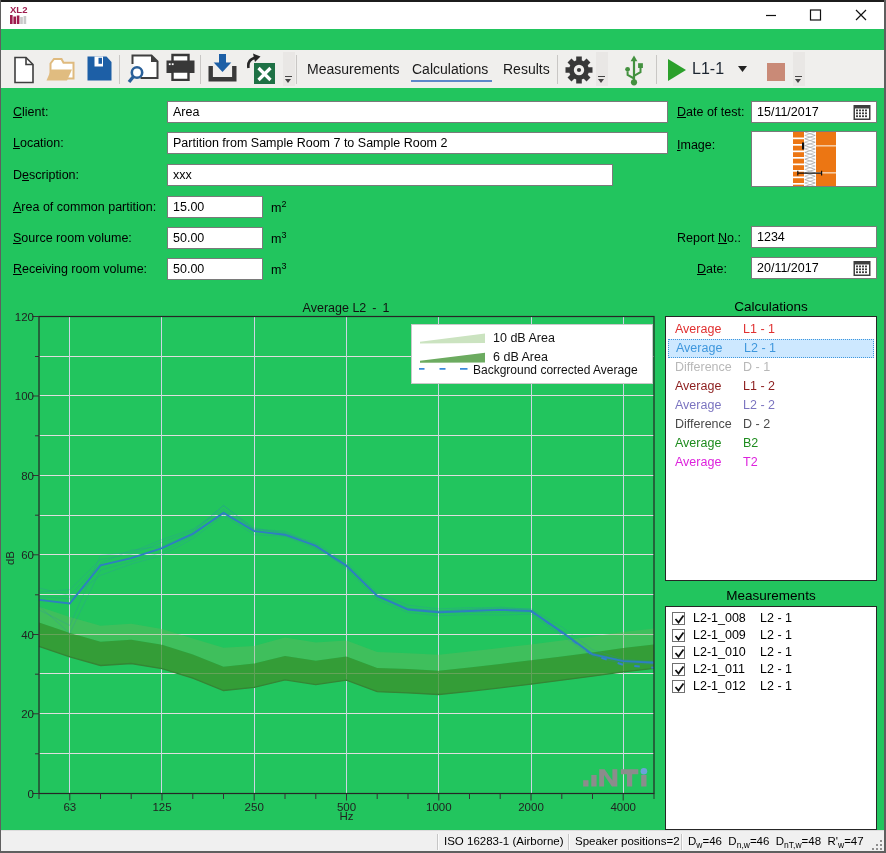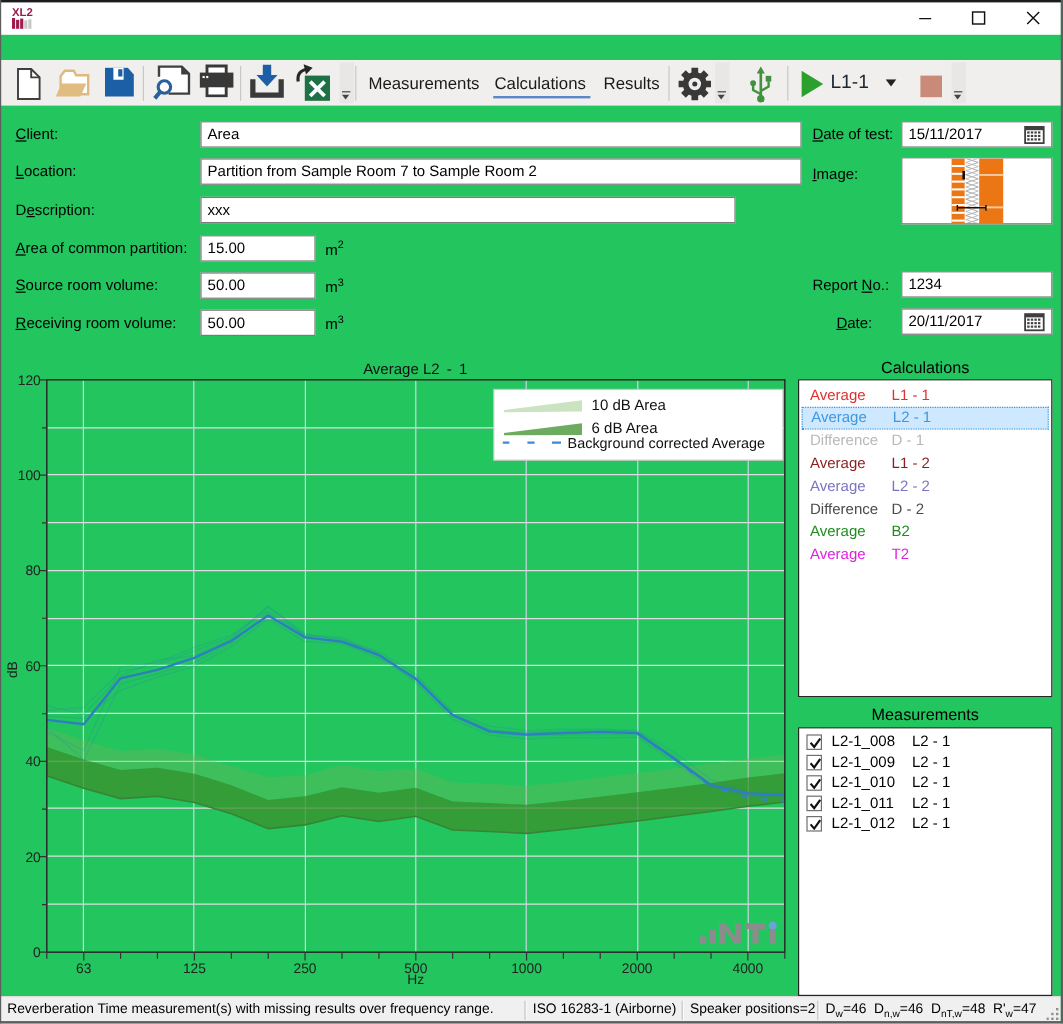--- a/index.html
+++ b/index.html
@@ -409,21 +409,20 @@
             <svg width="13" height="13" viewBox="0 0 13 13">
               <path d="M2.5 6 l3 3.5 5-7" fill="none" stroke="#111" stroke-width="1.8"></path>
             </svg>
           </span>
           <span class="mtxt1">L2-1_012</span>
           <span class="mtxt2">L2 - 1</span>
         </div>
     </div>
   </div>
   <div id="statusbar">
-    <div class="stext" style="left:6px;">Reverberation Time measurement(s) with missing results over frequency range.</div>
     <div class="ssep" style="left:437px;"></div>
     <div class="stext" style="left:444px;">ISO 16283-1 (Airborne)</div>
     <div class="ssep" style="left:568px;"></div>
     <div class="stext" style="left:575px;">Speaker positions=2</div>
     <div class="ssep" style="left:681px;"></div>
     <div class="stext" style="left:688px;">D<sub>w</sub>=46&nbsp; D<sub>n,w</sub>=46&nbsp; D<sub>nT,w</sub>=48&nbsp; R'<sub>w</sub>=47</div>
     <svg class="abs" style="left:872px;top:9px;" width="11" height="11" viewBox="0 0 11 11">
       <g fill="#8f8f8f">
           <rect x="8" y="0" width="2" height="2"></rect>
           <rect x="8" y="4" width="2" height="2"></rect>

